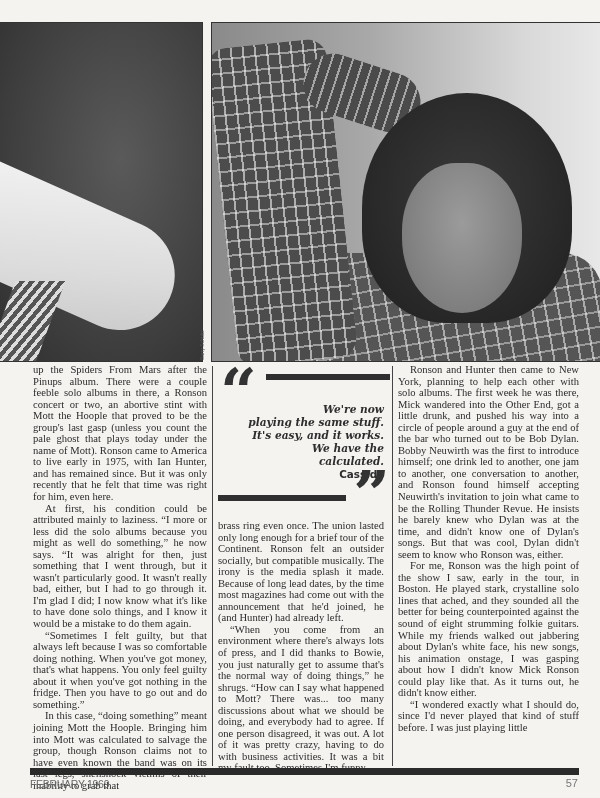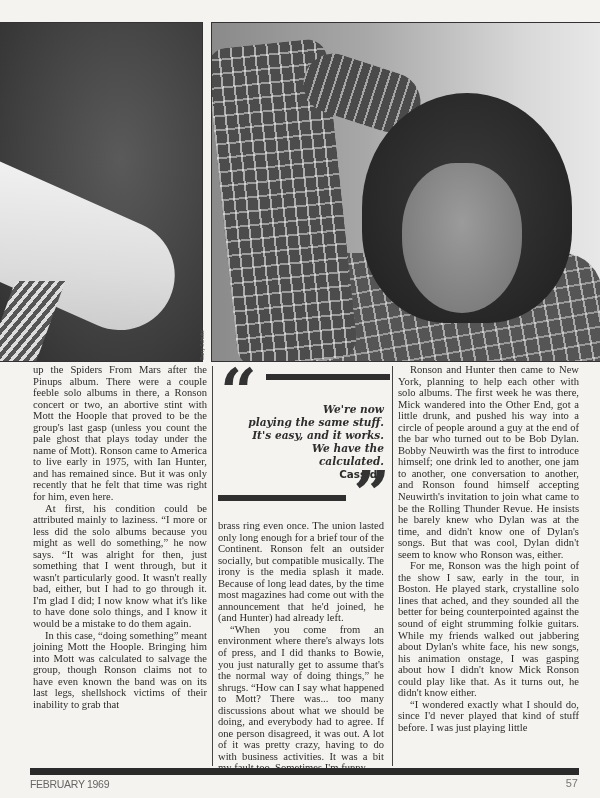--- a/index.html
+++ b/index.html
@@ -234,20 +234,21 @@
     <div class="sleeve-arm"></div>
     <div class="hair"></div>
     <div class="face"></div>
   </div>
 
   <div class="photo-credit">Barry Schultz</div>
 
   <div class="col col-1">
     <p class="first">up the Spiders From Mars after the Pinups album. There were a couple feeble solo albums in there, a Ronson concert or two, an abortive stint with Mott the Hoople that proved to be the group's last gasp (unless you count the pale ghost that plays today under the name of Mott). Ronson came to America to live early in 1975, with Ian Hunter, and has remained since. But it was only recently that he felt that time was right for him, even here.</p>
     <p>At first, his condition could be attributed mainly to laziness. “I more or less did the solo albums because you might as well do something,” he now says. “It was alright for then, just something that I went through, but it wasn't particularly good. It wasn't really bad, either, but I had to go through it. I'm glad I did; I now know what it's like to have done solo things, and I know it would be a mistake to do them again.</p>
+    <p>“Sometimes I felt guilty, but that always left because I was so comfortable doing nothing. When you've got money, that's what happens. You only feel guilty about it when you've got nothing in the fridge. Then you have to go out and do something.”</p>
     <p>In this case, “doing something” meant joining Mott the Hoople. Bringing him into Mott was calculated to salvage the group, though Ronson claims not to have even known the band was on its last legs, shellshock victims of their inability to grab that</p>
   </div>
 
   <div class="divider div-1"></div>
 
   <div class="pullquote">
     <div class="pq-open">“</div>
     <div class="pq-bar-top"></div>
     <div class="pq-text">
       <div>We're now</div>

